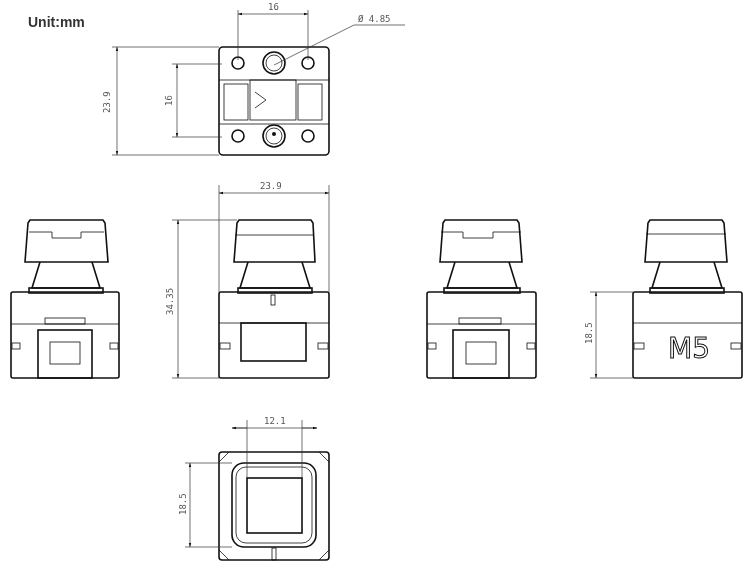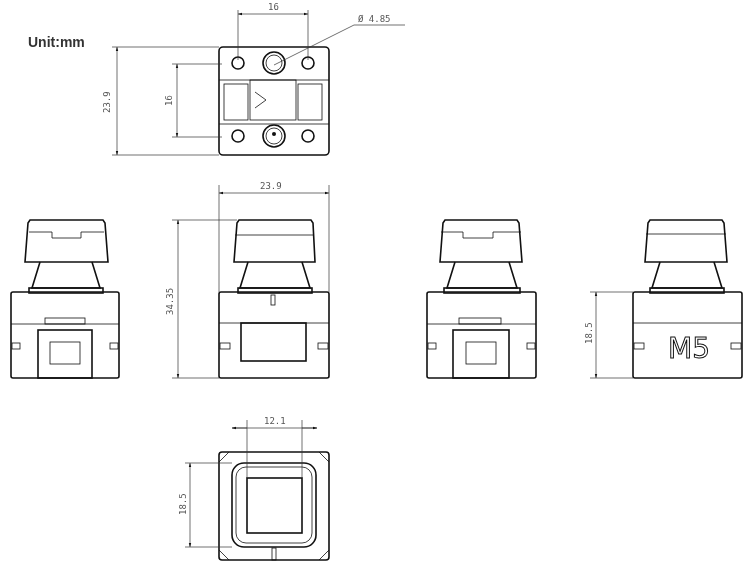--- a/index.html
+++ b/index.html
@@ -1,17 +1,17 @@
 <!DOCTYPE html>
 <html><head>
 <meta charset="utf-8">
 <style>
   html,body{margin:0;padding:0;background:#fff;}
   body{width:749px;height:569px;position:relative;overflow:hidden;font-family:"DejaVu Sans",sans-serif;}
-  .unit{position:absolute;left:28px;top:14px;font-family:"Liberation Sans",sans-serif;font-weight:bold;font-size:14px;color:#333;margin-top:20px;}
+  .unit{position:absolute;left:28px;top:14px;font-family:"Liberation Sans",sans-serif;font-weight:bold;font-size:14px;color:#333;}
   svg{position:absolute;left:0;top:0;}
   .dim{font-family:"DejaVu Sans Mono",monospace;font-size:9px;fill:#555;}
   .ln{stroke:#111;stroke-width:1.6;fill:none;}
   .thin{stroke:#111;stroke-width:0.8;fill:none;}
   .dl{stroke:#333;stroke-width:0.7;fill:none;}
 </style>
 </head>
 <body>
 
 <div class="unit">Unit:mm</div>

